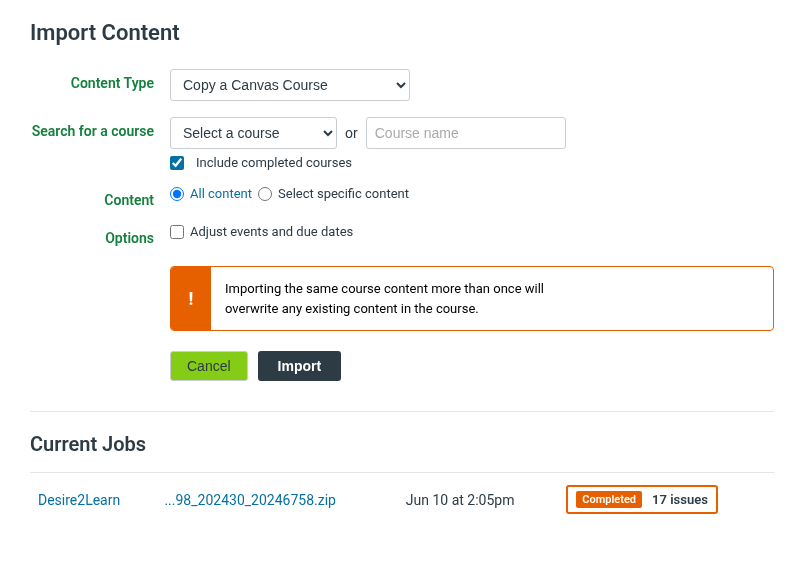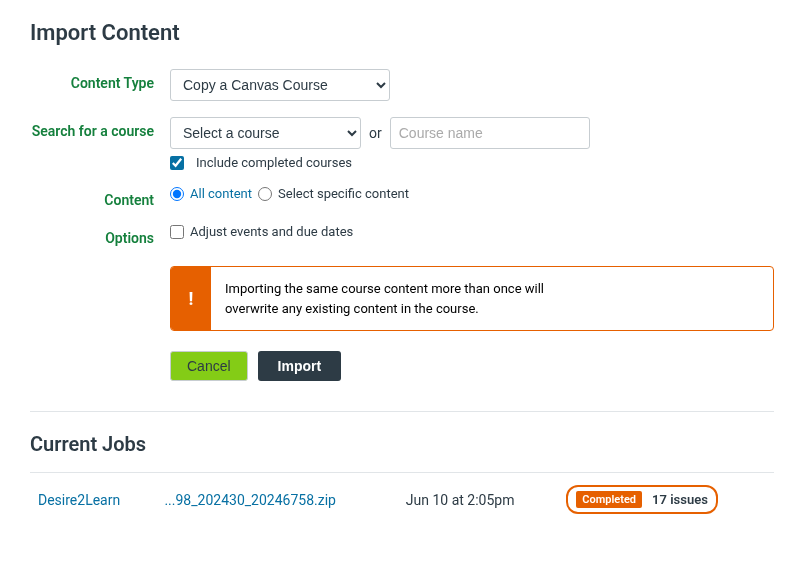--- a/index.html
+++ b/index.html
@@ -43,29 +43,29 @@
       padding: 5px 8px;
       border: 1px solid #c7cdd1;
       border-radius: 3px;
       background: #fff;
       font-size: 14px;
       color: #2d3b45;
       cursor: pointer;
       height: 32px;
     }
     .content-type-select {
-      width: 220px;
+      width: 240px;
     }
     .search-course-row {
       display: flex;
       align-items: center;
       gap: 8px;
     }
     .search-course-select {
-      width: 191px;
+      width: 167px;
     }
     .or-label {
       color: #2d3b45;
       font-size: 14px;
     }
     .course-name-input {
       padding: 5px 8px;
       border: 1px solid #c7cdd1;
       border-radius: 3px;
       font-size: 14px;
@@ -206,21 +206,21 @@
     }
     .job-date {
       color: #2d3b45;
       font-size: 14px;
     }
     .status-cell {
       display: flex;
       align-items: center;
       gap: 10px;
       border: 2px solid #e66000;
-      border-radius: 12px;
+      border-radius: 3px;
       padding: 4px 8px;
       width: fit-content;
     }
     .status-badge {
       background: #e66000;
       color: #fff;
       font-size: 11px;
       font-weight: 600;
       padding: 2px 6px;
       border-radius: 2px;

